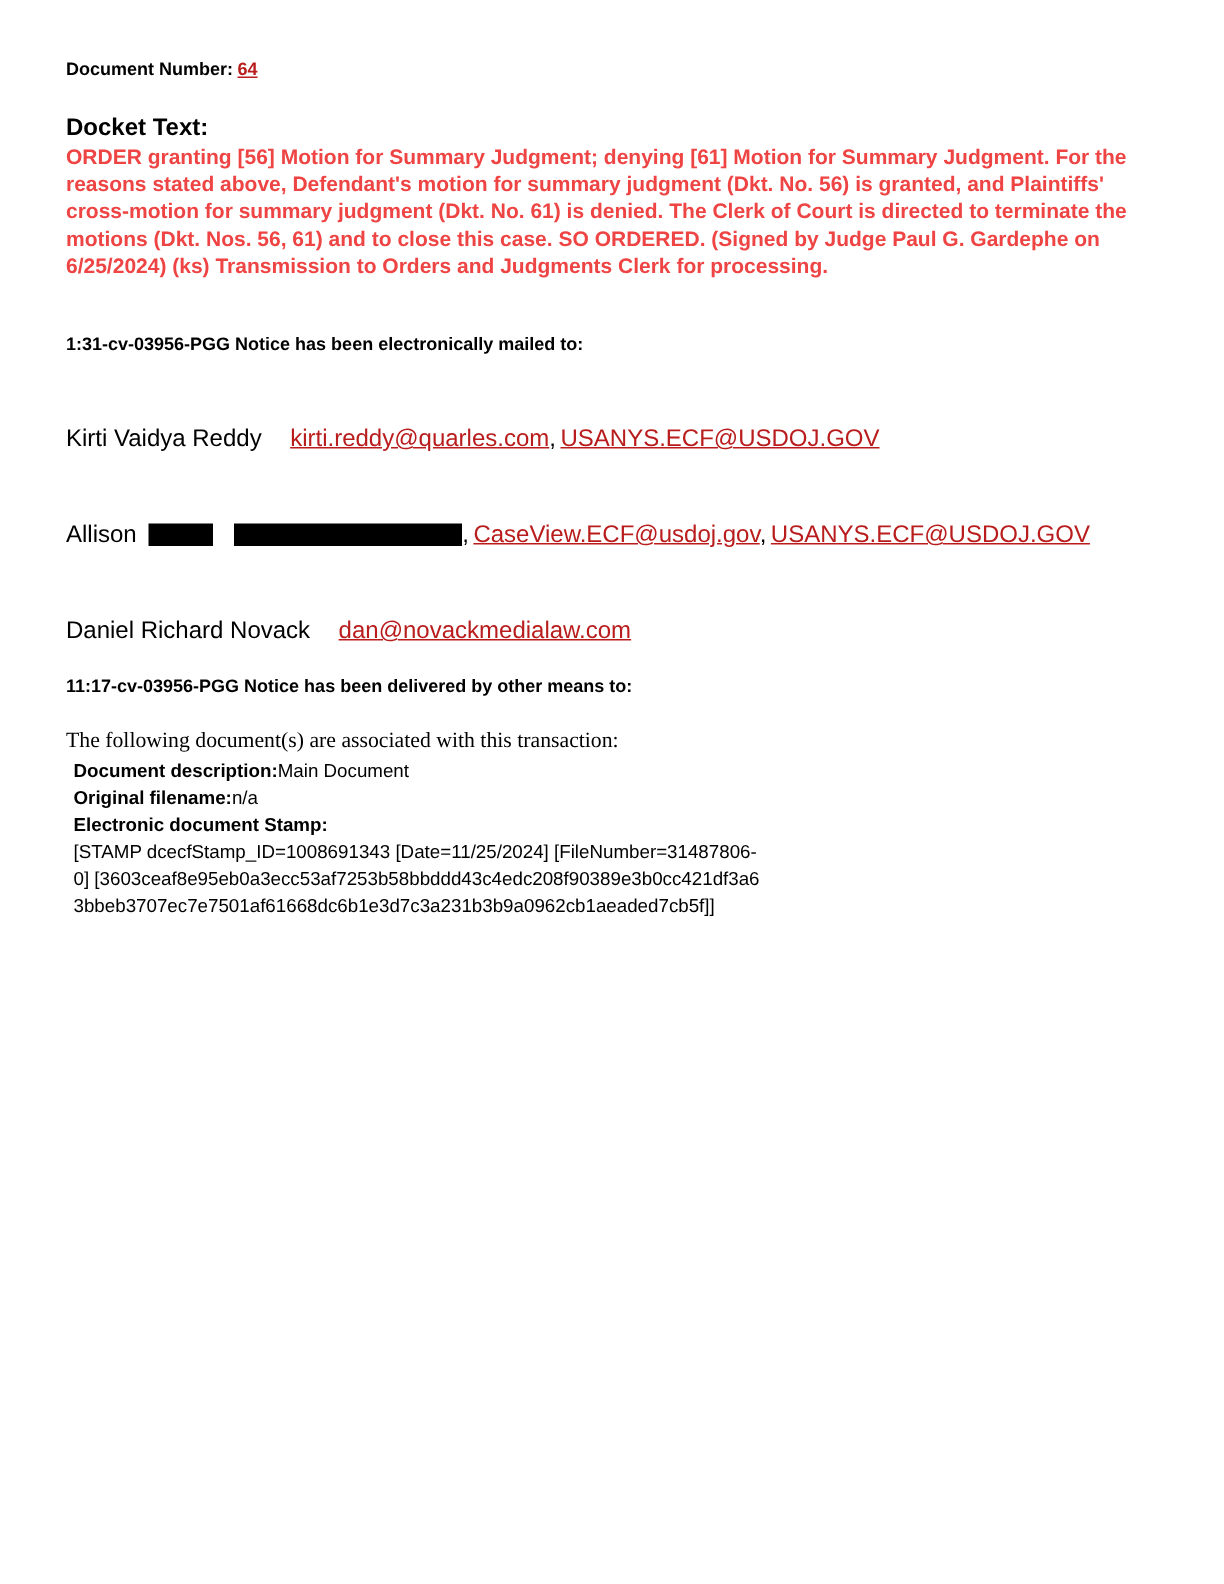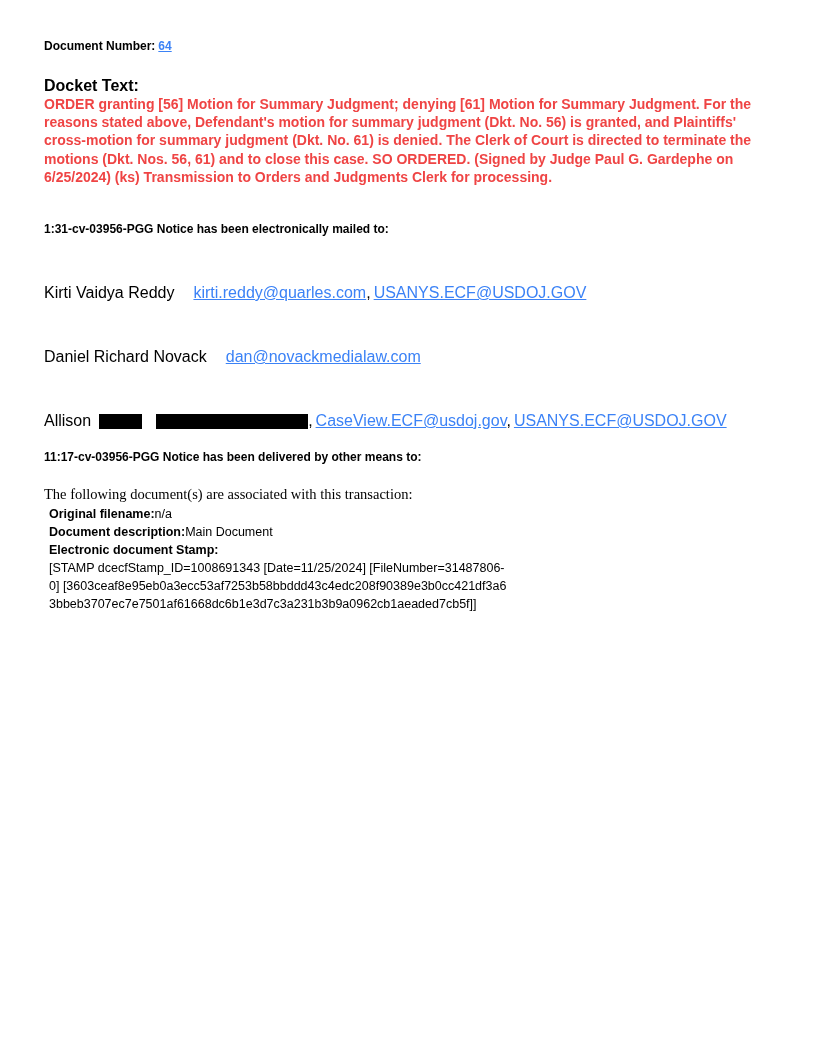--- a/index.html
+++ b/index.html
@@ -4,21 +4,21 @@
 <style>
   html,body{margin:0;padding:0;}
   body{
     width:816px;height:1056px;background:#ffffff;color:#000000;
     font-family:"Liberation Sans",sans-serif;
     -webkit-font-smoothing:antialiased;
   }
   .page{padding:36px 20px 0 44px;}
 
   .meta{font-size:12px;line-height:20px;font-weight:bold;}
-  .link{color:#3b82f6;text-decoration:underline;cursor:pointer;}
+  .link{color:#b91c1c;text-decoration:underline;cursor:pointer;}
   .docnum{margin-left:3px;font-weight:bold;}
 
   .docket-label{font-size:16px;line-height:18px;font-weight:bold;margin-top:21px;}
   .docket{
     color:#ef4444;font-weight:bold;font-size:14px;line-height:18.2px;
     width:734px;margin-bottom:35px;
   }
 
   .section-heading{font-size:12px;line-height:16px;font-weight:bold;margin-bottom:20px;}
   .recipient-row{font-size:16px;line-height:16px;margin-bottom:20px;margin-top:48px;}
@@ -49,37 +49,37 @@
   <div class="docket-label">Docket Text:</div>
   <div class="docket">ORDER granting [56] Motion for Summary Judgment; denying [61] Motion for Summary Judgment. For the reasons stated above, Defendant's motion for summary judgment (Dkt. No. 56) is granted, and Plaintiffs' cross-motion for summary judgment (Dkt. No. 61) is denied. The Clerk of Court is directed to terminate the motions (Dkt. Nos. 56, 61) and to close this case. SO ORDERED. (Signed by Judge Paul G. Gardephe on 6/25/2024) (ks) Transmission to Orders and Judgments Clerk for processing.</div>
 
   <div class="section-heading">1:31-cv-03956-PGG Notice has been electronically mailed to:</div>
 
   <div class="recipient-row">
     <span>Kirti Vaidya Reddy</span><a class="link first-email">kirti.reddy@quarles.com</a><span class="comma">,</span><a class="link">USANYS.ECF@USDOJ.GOV</a>
   </div>
 
   <div class="recipient-row">
-    <span>Daniel Richard Novack</span><a class="link first-email">dan@novackmedialaw.com</a>
+    <span>Allison</span><span class="redact bar1"></span><span class="redact bar2"></span><span class="comma">,</span><a class="link">CaseView.ECF@usdoj.gov</a><span class="comma">,</span><a class="link">USANYS.ECF@USDOJ.GOV</a>
   </div>
 
   <div class="recipient-row">
-    <span>Allison</span><span class="redact bar1"></span><span class="redact bar2"></span><span class="comma">,</span><a class="link">CaseView.ECF@usdoj.gov</a><span class="comma">,</span><a class="link">USANYS.ECF@USDOJ.GOV</a>
+    <span>Daniel Richard Novack</span><a class="link first-email">dan@novackmedialaw.com</a>
   </div>
 
   <div class="section-heading">11:17-cv-03956-PGG Notice has been delivered by other means to:</div>
 
   <div class="serif-intro">The following document(s) are associated with this transaction:</div>
 
   <div class="assoc">
     <div>
-      <span class="b">Original filename:</span><span>n/a</span>
+      <span class="b">Document description:</span><span>Main Document</span>
     </div>
     <div>
-      <span class="b">Document description:</span><span>Main Document</span>
+      <span class="b">Original filename:</span><span>n/a</span>
     </div>
     <div class="b">Electronic document Stamp:</div>
     <div>[STAMP dcecfStamp_ID=1008691343 [Date=11/25/2024] [FileNumber=31487806-</div>
     <div>0] [3603ceaf8e95eb0a3ecc53af7253b58bbddd43c4edc208f90389e3b0cc421df3a6</div>
     <div>3bbeb3707ec7e7501af61668dc6b1e3d7c3a231b3b9a0962cb1aeaded7cb5f]]</div>
   </div>
 
 </div>
 
 </body></html>

